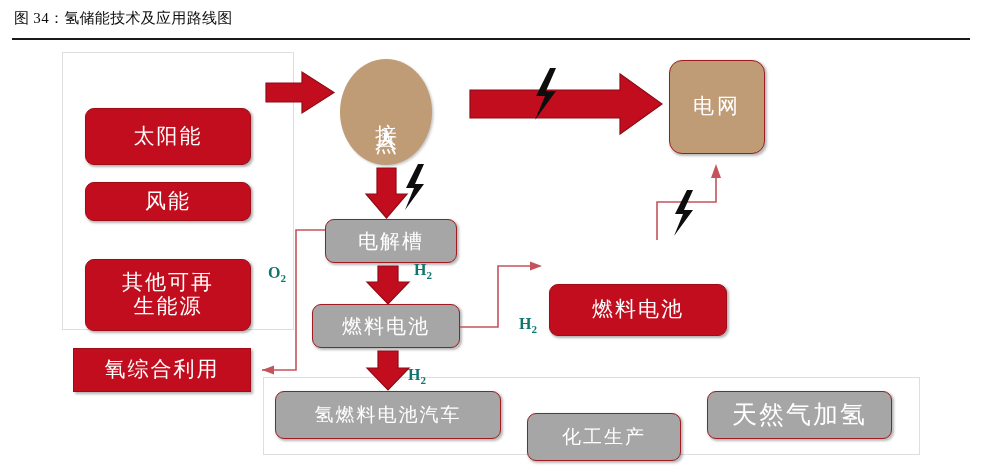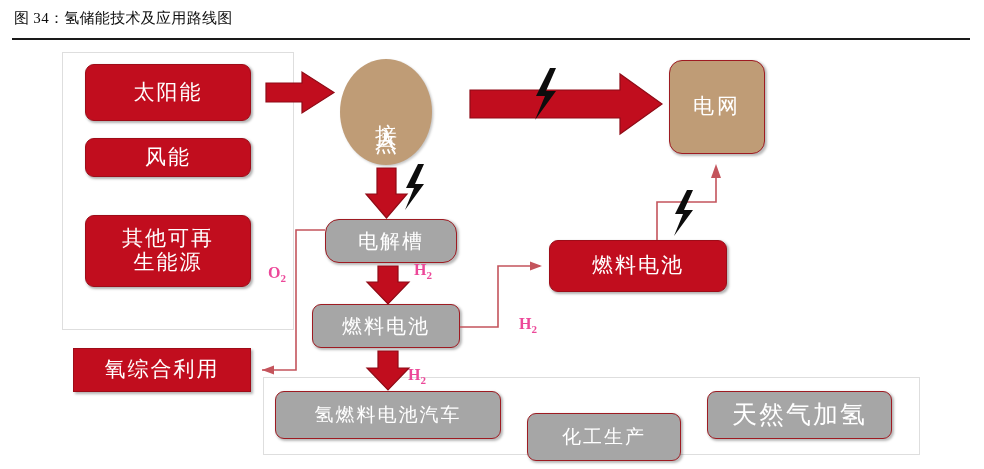--- a/index.html
+++ b/index.html
@@ -50,20 +50,21 @@
     user-select: none;
   }
 
   .node-red {
     background: #C10D1E;
     border: 1.2px solid #9e0c18;
     border-radius: 9px;
     box-shadow: 1.5px 1.5px 2.5px rgba(0,0,0,0.30);
     font-size: 21px;
     letter-spacing: 2px;
+    margin-top: 44px;
   }
   .node-red-sharp {
     background: #C10D1E;
     border: 1.2px solid #9e0c18;
     border-radius: 0;
     box-shadow: 1.5px 1.5px 2.5px rgba(0,0,0,0.30);
     font-size: 21px;
     letter-spacing: 2px;
   }
   .node-gray {
@@ -105,21 +106,21 @@
   
   .group-box {
     position: absolute;
     border: 1.3px solid #dedede;
     background: transparent;
   }
 
   
   .chem-label {
     position: absolute;
-    color: #ec4899;
+    color: #0f766e;
     font-size: 16px;
     font-weight: bold;
     font-family: "Liberation Serif", "DejaVu Serif", serif;
     white-space: nowrap;
   }
   .chem-label sub { font-size: 11px; }
 
   
   #connectors {
     position: absolute;
@@ -154,21 +155,21 @@
   </div>
 
   <div id="node-access-point" style="left:340px; top:17px; width:92px; height:106px;">
     <span class="vtext">接入点</span>
   </div>
 
   <div class="node node-tan" style="left:669px; top:18px; width:96px; height:94px;align-items:center;">
     <span>电网</span>
   </div>
 
-  <div class="node node-gray" style="left:325px; top:177px; width:132px; height:44px;border-radius:14px;">
+  <div class="node node-gray" style="left:325px; top:177px; width:132px; height:44px;">
     <span>电解槽</span>
   </div>
 
   <div class="node node-gray" style="left:312px; top:262px; width:148px; height:44px;">
     <span>燃料电池</span>
   </div>
 
   <div class="node node-red" style="left:549px; top:198px; width:178px; height:52px;">
     <span>燃料电池</span>
   </div>

